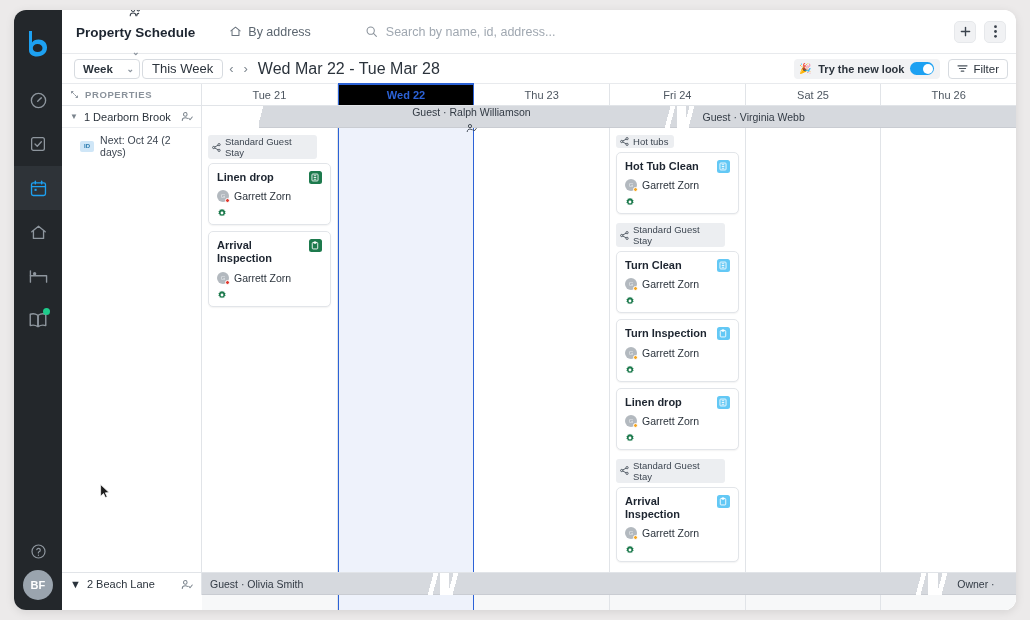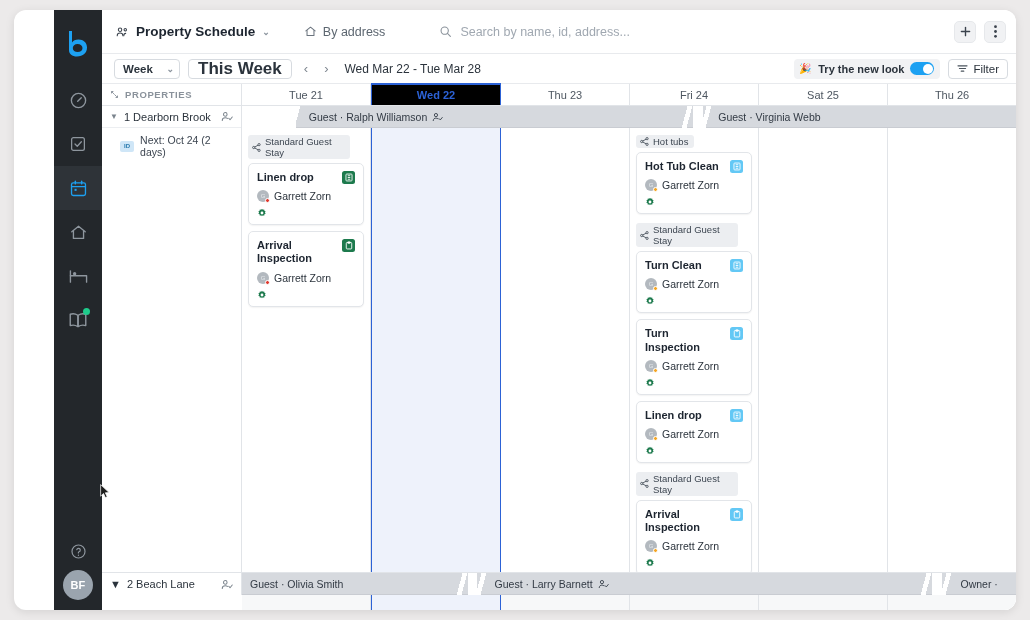--- a/index.html
+++ b/index.html
@@ -19,21 +19,20 @@
     box-shadow: 0 2px 10px rgba(0,0,0,0.10);
   }
 
   
   .rail {
     width: 48px; flex: 0 0 48px;
     background: #23272b;
     display: flex; flex-direction: column; align-items: center;
     padding-top: 12px;
     position: relative;
-    margin-left: 40px;
   }
   .rail-logo { width: 40px; height: 42px; display:flex; align-items:center; justify-content:center; margin-bottom: 14px;}
   .rail-item {
     width: 48px; height: 44px;
     display: flex; align-items: center; justify-content: center;
     position: relative;
     cursor: pointer;
   }
   .rail-item.active { background: #2e3338; }
   .rail-item.active::before{
@@ -60,20 +59,21 @@
     height: 44px; flex: 0 0 44px;
     display: flex; align-items: center;
     border-bottom: 1px solid #e8eaed;
     padding: 0 10px 0 14px;
     gap: 0;
   }
   .tb-title {
     display:flex; align-items:center; gap:7px;
     font-size: 13.5px; font-weight: bold; color: #1d2530;
     cursor:pointer;
+    flex-direction:column;
   }
   .chev { color:#8a939d; font-size:9px; }
   .tb-byprop {
     display:flex; align-items:center; gap:6px;
     margin-left: 34px;
     font-size: 12.5px; color:#5c6670; cursor:pointer;
   }
   .tb-search {
     display:flex; align-items:center; gap:8px;
     margin-left: 54px;
@@ -89,37 +89,37 @@
     width: 22px; height: 22px; border-radius: 5px;
     background:#f1f2f4; border:1px solid #e6e8eb;
     display:flex; align-items:center; justify-content:center;
     cursor:pointer; color:#444c55;
   }
 
   .subbar {
     height: 30px; flex: 0 0 30px;
     display:flex; align-items:center;
     padding: 0 8px 0 12px;
-    gap: 8px;
+    gap: 2px;
     border-bottom: 1px solid #e8eaed;
   }
   .sel {
     height: 20px; min-width: 66px;
     border:1px solid #d7dbe0; border-radius:4px;
     background:#fff; font-size:11.5px; color:#2b333c; font-weight:bold;
     display:flex; align-items:center; justify-content:space-between;
     padding: 0 5px 0 8px; cursor:pointer;
   }
   .btn-week {
     height: 20px; border:1px solid #d7dbe0; border-radius:4px;
-    background:#fff; font-size:17px; color:#2b333c; font-weight:bold;
+    background:#fff; font-size:13px; color:#2b333c; font-weight:normal;
     display:flex; align-items:center; padding: 0 9px; cursor:pointer;
   }
   .navarrow { color:#7d868f; font-size:13px; padding: 0 4px; cursor:pointer; }
-  .daterange { font-size:12px; color:#2b333c; margin-left:4px; }
+  .daterange { font-size:16px; color:#2b333c; margin-left:4px; }
   .subbar-right { margin-left:auto; display:flex; align-items:center; gap:8px; }
   .newlook {
     height:20px; display:flex; align-items:center; gap:6px;
     background:#f1f2f4; border-radius:4px; padding: 0 6px 0 6px;
     font-size:11px; color:#2b333c; font-weight:bold; cursor:pointer;
   }
   .toggle {
     width:24px; height:13px; border-radius:7px; background:#1da1f2;
     position:relative;
   }
@@ -708,21 +708,21 @@
               </div>
             </div>
           </div>
 
           <div class="daycol"></div>
           <div class="daycol" style="border-right:none;"></div>
 
           <div class="guestband">
             <div class="gap-white" style="left:0; width:7%;"></div>
             <div class="slash" style="left:6%;"></div>
-            <div class="guest-seg" style="left:7.6%; width:50%;">
+            <div class="guest-seg" style="left:7.6%; width:50%;flex-direction:column;">
               <span>Guest · Ralph Williamson</span>
               <span>
                 <svg width="11" height="10" viewBox="0 0 14 13" fill="none" stroke="#3b434d" stroke-width="1.2">
                   <circle cx="5" cy="4" r="2.1"></circle>
                     <path d="M1.4 11.2 c0 -2 1.7 -3.3 3.6 -3.3 c1 0 1.9 0.3 2.6 0.9" stroke-linecap="round"></path>
                   <path d="M9 8.6 l1.6 1.7 l2.6 -3.2" stroke-linecap="round" stroke-linejoin="round"></path>
                 </svg>
               </span>
             </div>
             <div class="slash" style="left:56.6%;"></div>
@@ -748,30 +748,20 @@
           </span>
         </div>
         <div class="br-days">
           <div class="guestband">
             <div class="guest-seg" style="left:0%; width:27%;">
               <span>Guest · Olivia Smith</span>
             </div>
             <div class="slash" style="left:27.5%;"></div>
             <div class="gap-white" style="left:29.2%; width:1.2%;"></div>
             <div class="slash" style="left:30%;"></div>
-            <div class="guest-seg" style="left:31.6%; width:55%;">
-              <span>Guest · Larry Barnett</span>
-              <span>
-                <svg width="11" height="10" viewBox="0 0 14 13" fill="none" stroke="#3b434d" stroke-width="1.2">
-                  <circle cx="5" cy="4" r="2.1"></circle>
-                    <path d="M1.4 11.2 c0 -2 1.7 -3.3 3.6 -3.3 c1 0 1.9 0.3 2.6 0.9" stroke-linecap="round"></path>
-                  <path d="M9 8.6 l1.6 1.7 l2.6 -3.2" stroke-linecap="round" stroke-linejoin="round"></path>
-                </svg>
-              </span>
-            </div>
             <div class="slash" style="left:87.5%;"></div>
             <div class="gap-white" style="left:89.2%; width:1.2%;"></div>
             <div class="slash" style="left:90%;"></div>
             <div class="guest-seg" style="left:91.8%; width:9%;">
               <span>Owner ·</span>
             </div>
           </div>
           <div class="br-cells">
             <div class="br-cell"></div>
             <div class="br-cell today"></div>

